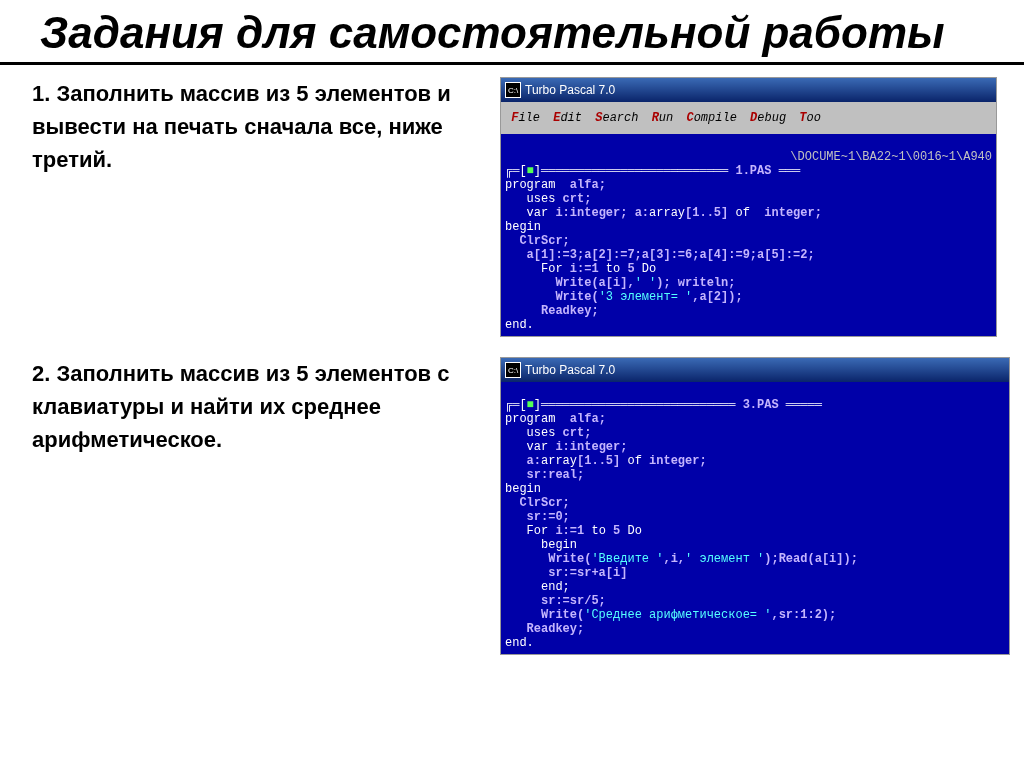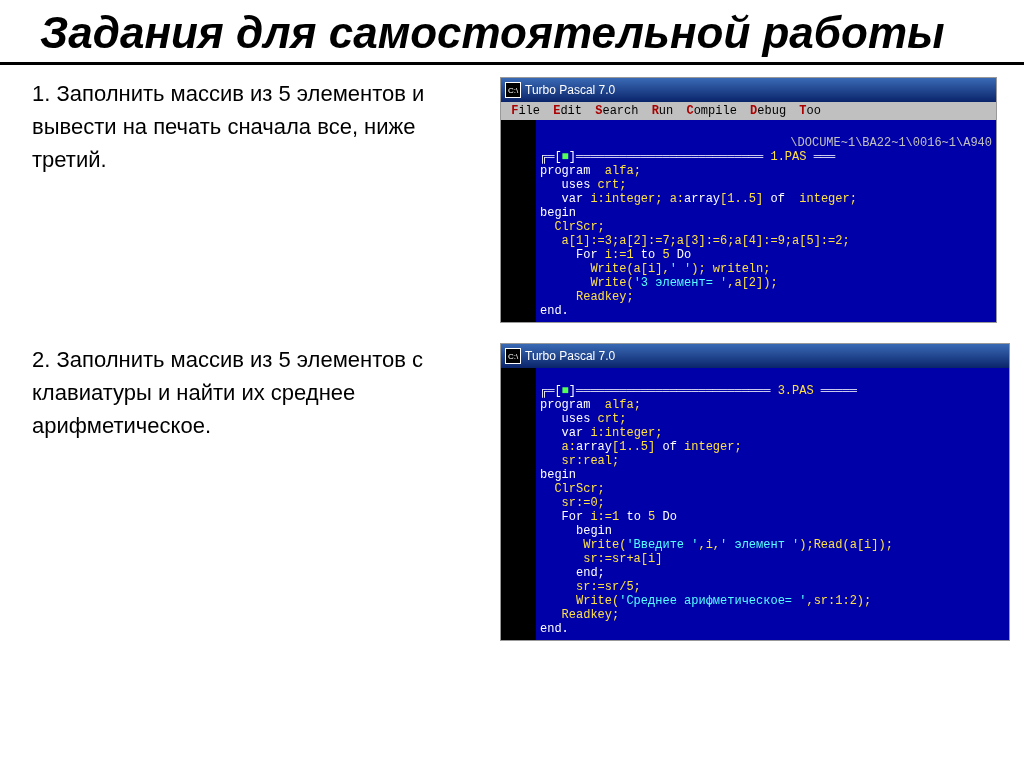--- a/index.html
+++ b/index.html
@@ -28,20 +28,21 @@
   .task-row {
     display: flex;
     align-items: flex-start;
   }
   .task-text {
     width: 500px;
     font-size: 22px;
     line-height: 1.5;
     padding: 0 10px 0 32px;
     box-sizing: border-box;
+    font-weight: bold;
   }
   .ide-window {
     background: #000;
     border: 1px solid #999;
     flex: 0 0 auto;
   }
   .ide-titlebar {
     background: #0054e3;
     background: linear-gradient(#3a6ab5, #0a246a);
     color: #fff;
@@ -59,49 +60,49 @@
     border: 1px solid #fff;
     margin-right: 4px;
     display: flex;
     align-items: center;
     justify-content: center;
     font-size: 8px;
     color: #fff;
   }
   .ide-menubar {
     background: #c0c0c0;
-    padding: 2px 0;
+    padding: 9px 0;
     font-family: "Courier New", monospace;
     font-size: 12px;
     white-space: nowrap;
     overflow: hidden;
+    font-style: italic;
   }
   .ide-menubar span {
     padding: 0 3px;
     color: #000;
   }
   .ide-menubar .hot {
     color: #a00;
   }
   .ide-body {
     background: #0000a8;
     font-family: "Courier New", monospace;
     font-size: 12px;
     line-height: 14px;
     padding: 2px 4px 4px 4px;
     white-space: pre;
     position: relative;
-    margin-left: 35px;
   }
   .ide-path-line {
     color: #c0c0c0;
     text-align: right;
   }
   .kw { color: #fff; }
-  .txt { color: #fde047; }
+  .txt { color: #c4b5fd; font-weight: bold; }
   .reg { color: #55ffff; }
   #ide1 { width: 495px; }
   #ide2 { width: 508px; }
 </style>
 </head>
 <body>
 
 <h1 class="page-title">Задания для самостоятельной работы</h1>
 
 <div class="content">

